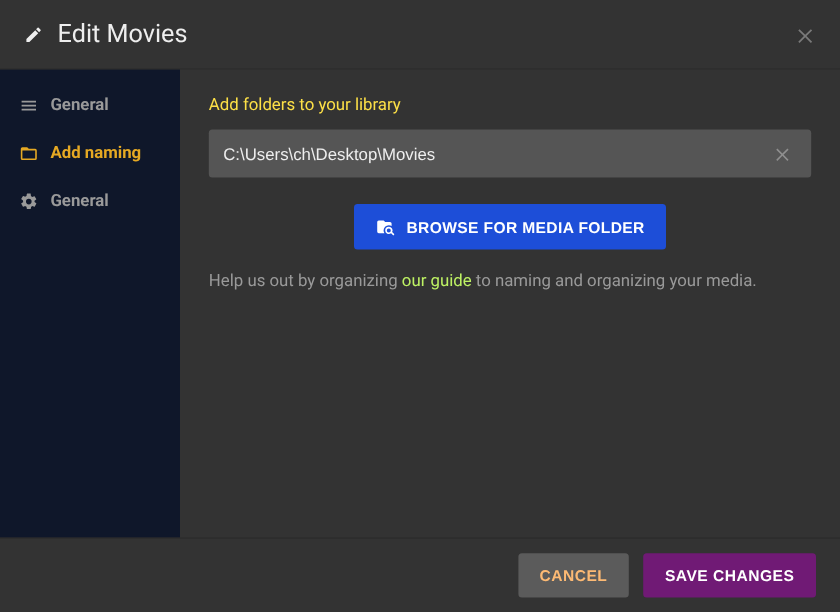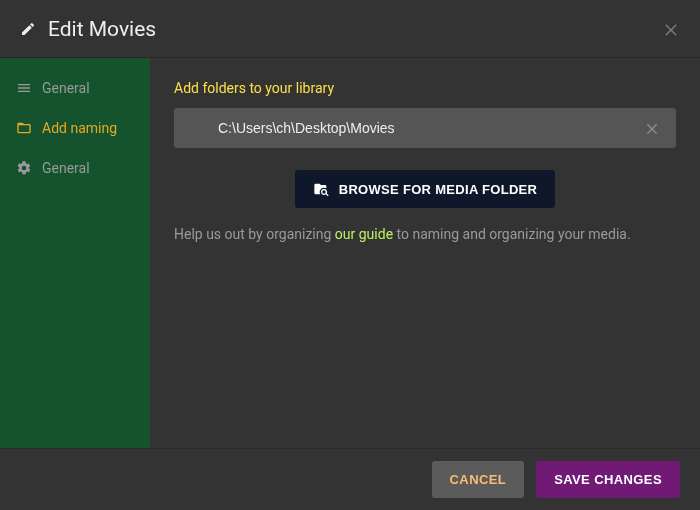--- a/index.html
+++ b/index.html
@@ -2,31 +2,31 @@
 <html><head>
 <meta charset="utf-8">
 <style>
   * { box-sizing: border-box; margin: 0; padding: 0; }
   html, body { width: 700px; height: 510px; font-family: -apple-system, BlinkMacSystemFont, "Segoe UI", Roboto, Arial, sans-serif; background: #1f1f1f; overflow: hidden; }
   .modal { width: 700px; height: 510px; background: #333333; display: flex; flex-direction: column; }
   .header { height: 58px; display: flex; align-items: center; padding: 0 20px; background: #333333; border-bottom: 1px solid rgba(0,0,0,0.2); }
   .header-title { color: #eeeeee; font-size: 21px; font-weight: 400; margin-left: 12px; }
   .header-close { margin-left: auto; color: #7a7a7a; font-size: 22px; cursor: pointer; }
   .body { flex: 1; display: flex; min-height: 0; }
-  .sidebar { width: 150px; background: #14532d; padding-top: 10px; }
+  .sidebar { width: 150px; background: #0f172a; padding-top: 10px; font-weight: bold; }
   .side-item { display: flex; align-items: center; gap: 10px; padding: 12px 16px; color: #9a9a9a; font-size: 14px; cursor: pointer; }
   .side-item.active { color: #e6a923; }
   .side-icon { width: 16px; display: inline-flex; color: inherit; }
   .main { flex: 1; background: #333333; padding: 22px 24px; color: #bbbbbb; }
   .section-title { color: #fde047; font-size: 14px; margin-bottom: 12px; }
   .path-row { display: flex; align-items: center; background: #555555; border-radius: 3px; padding: 0 12px; height: 40px; }
-  .path-input { flex: 1; background: transparent; border: none; outline: none; color: #eeeeee; font-size: 14px; margin-left: 32px; }
+  .path-input { flex: 1; background: transparent; border: none; outline: none; color: #eeeeee; font-size: 14px; }
   .path-remove { color: #8f8f8f; font-size: 20px; cursor: pointer; padding: 0 4px; }
   .browse-wrap { display: flex; justify-content: center; margin: 22px 0 18px; }
-  .browse-btn { display: inline-flex; align-items: center; gap: 10px; background: #0f172a; color: #ffffff; font-weight: 700; font-size: 13px; letter-spacing: 0.3px; border: none; border-radius: 3px; padding: 11px 18px; cursor: pointer; }
+  .browse-btn { display: inline-flex; align-items: center; gap: 10px; background: #1d4ed8; color: #ffffff; font-weight: 700; font-size: 13px; letter-spacing: 0.3px; border: none; border-radius: 3px; padding: 11px 18px; cursor: pointer; }
   .help-text { color: #9a9a9a; font-size: 14px; }
   .help-link { color: #bef264; text-decoration: none; }
   .footer { height: 62px; background: #333333; border-top: 1px solid rgba(0,0,0,0.15); display: flex; align-items: center; justify-content: flex-end; gap: 12px; padding: 0 20px; }
   .btn { border: none; border-radius: 3px; font-weight: 700; font-size: 13px; letter-spacing: 0.4px; padding: 11px 18px; cursor: pointer; }
   .btn-cancel { background: #5b5b5b; color: #fdba74; }
   .btn-save { background: #701a75; color: #ffffff; }
   svg { display: block; }
 </style>
 </head>
 <body>

